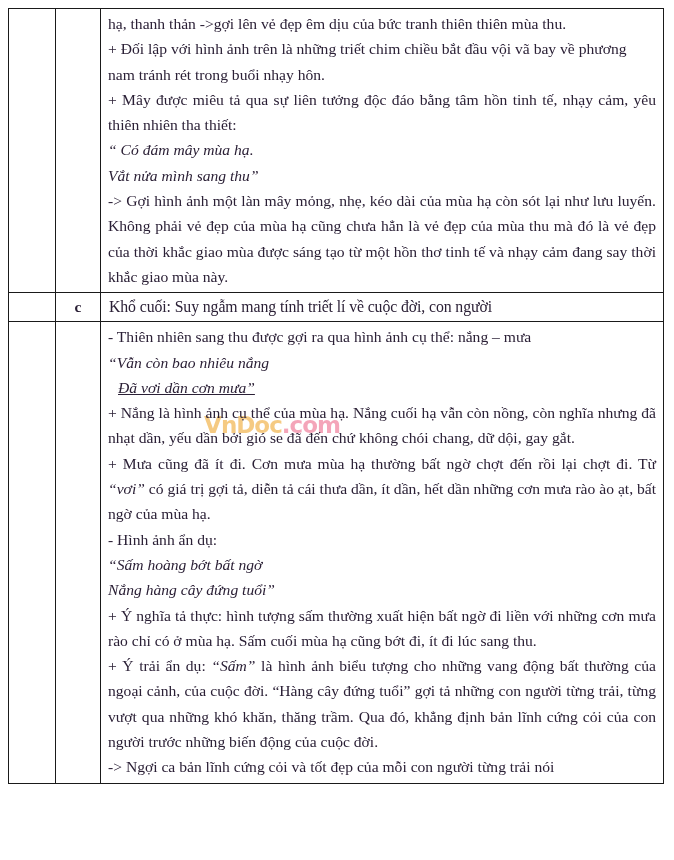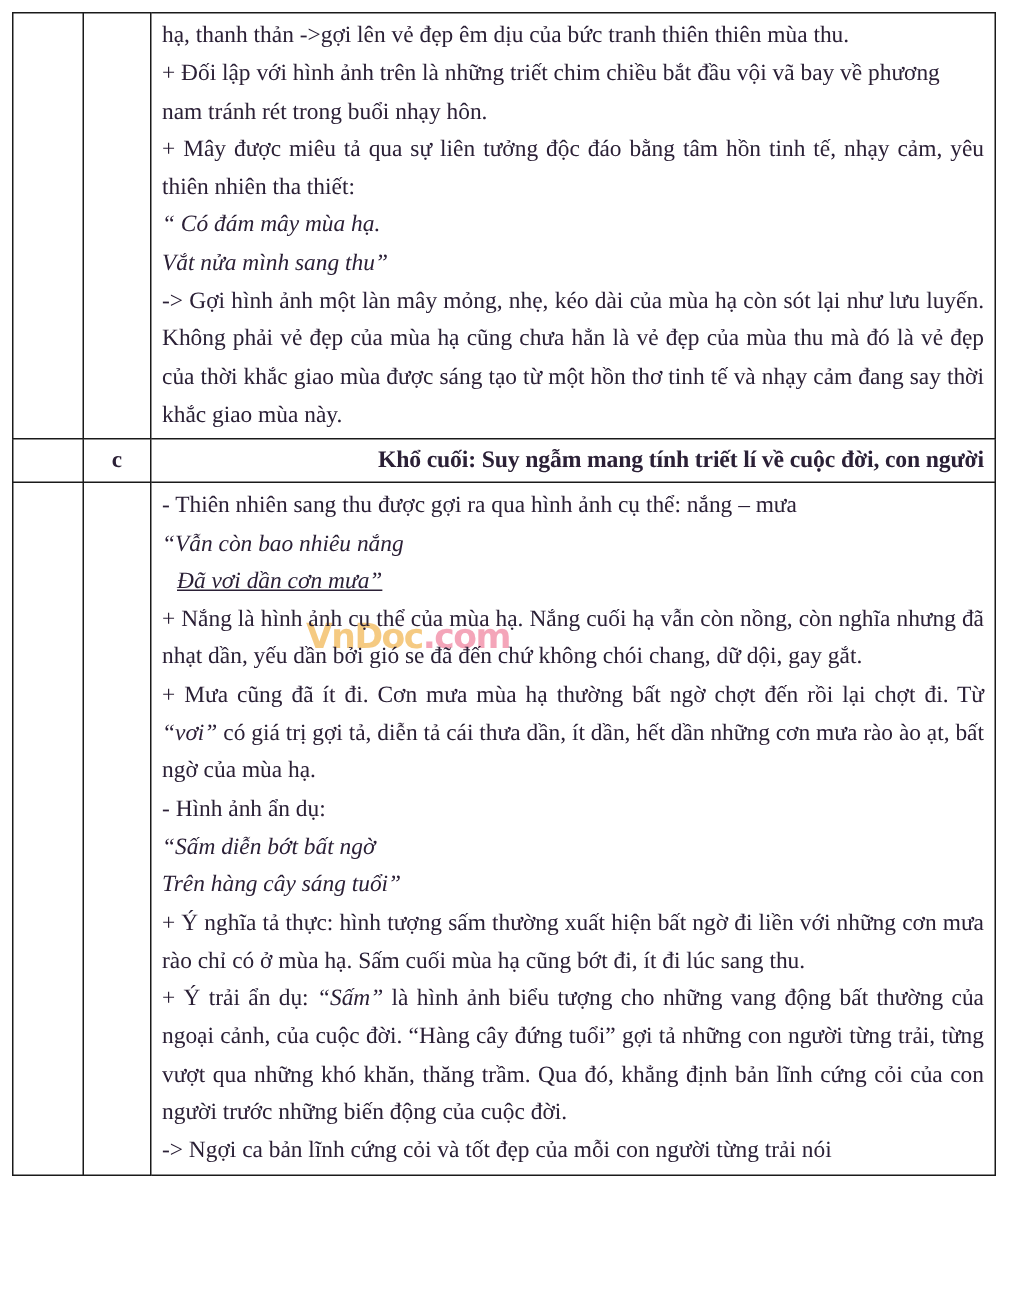--- a/index.html
+++ b/index.html
@@ -85,27 +85,26 @@
     text-align: justify;
     text-justify: inter-word;
   }
   .cell-c-inner p.nojust {
     text-align: left;
   }
   .ital {
     font-style: italic;
   }
   .bold-head {
-    font-weight: bold;
+    font-weight: normal;
     font-size: 15.8px;
     line-height: 24px;
     color: #2b2036;
     padding: 2px 7px 2px 8px;
     letter-spacing: -0.1px;
-    text-align: right;
   }
   .indent-q {
     padding-left: 10px;
     text-decoration: underline;
   }
 </style>
 </head>
 <body>
 
 <div id="page">
@@ -156,22 +155,22 @@
           <div class="cell-b-inner"></div>
         </td>
         <td>
           <div class="cell-c-inner">
             <p class="nojust">-  Thiên nhiên sang thu được gợi ra qua hình ảnh cụ thể: nắng – mưa</p>
             <p class="nojust ital">“Vẫn còn bao nhiêu nắng</p>
             <p class="nojust ital indent-q">Đã vơi dần cơn mưa”</p>
             <p>+ Nắng là hình ảnh cụ thể của mùa hạ. Nắng cuối hạ vẫn còn nồng, còn nghĩa nhưng đã nhạt dần, yếu dần bởi gió se đã đến chứ không chói chang, dữ dội, gay gắt.</p>
             <p><span>+ Mưa cũng đã ít đi. Cơn mưa mùa hạ thường bất ngờ chợt đến rồi lại chợt đi. Từ </span><span class="ital">“vơi”</span><span> có giá trị gợi tả, diễn tả cái thưa dần, ít dần, hết dần những cơn mưa rào ào ạt, bất ngờ của mùa hạ.</span></p>
             <p class="nojust">-  Hình ảnh ẩn dụ:</p>
-            <p class="nojust ital">“Sấm diễn bớt bất ngờ</p>
-            <p class="nojust ital">Trên hàng cây sáng tuổi”</p>
+            <p class="nojust ital">“Sấm hoàng bớt bất ngờ</p>
+            <p class="nojust ital">Nắng hàng cây đứng tuổi”</p>
             <p>+ Ý nghĩa tả thực: hình tượng sấm thường xuất hiện bất ngờ đi liền với những cơn mưa rào chỉ có ở mùa hạ. Sấm cuối mùa hạ cũng bớt đi, ít đi lúc sang thu.</p>
             <p><span>+ Ý trải ẩn dụ: </span><span class="ital">“Sấm”</span><span> là hình ảnh biểu tượng cho những vang động bất thường của ngoại cảnh, của cuộc đời. “Hàng cây đứng tuổi” gợi tả những con người từng trải, từng vượt qua những khó khăn, thăng trầm. Qua đó, khẳng định bản lĩnh cứng cỏi của con người trước những biến động của cuộc đời.</span></p>
             <p class="nojust">-&gt; Ngợi ca bản lĩnh cứng cỏi và tốt đẹp của mỗi con người từng trải nói</p>
           </div>
         </td>
       </tr>
 
     </tbody>
   </table>
 

